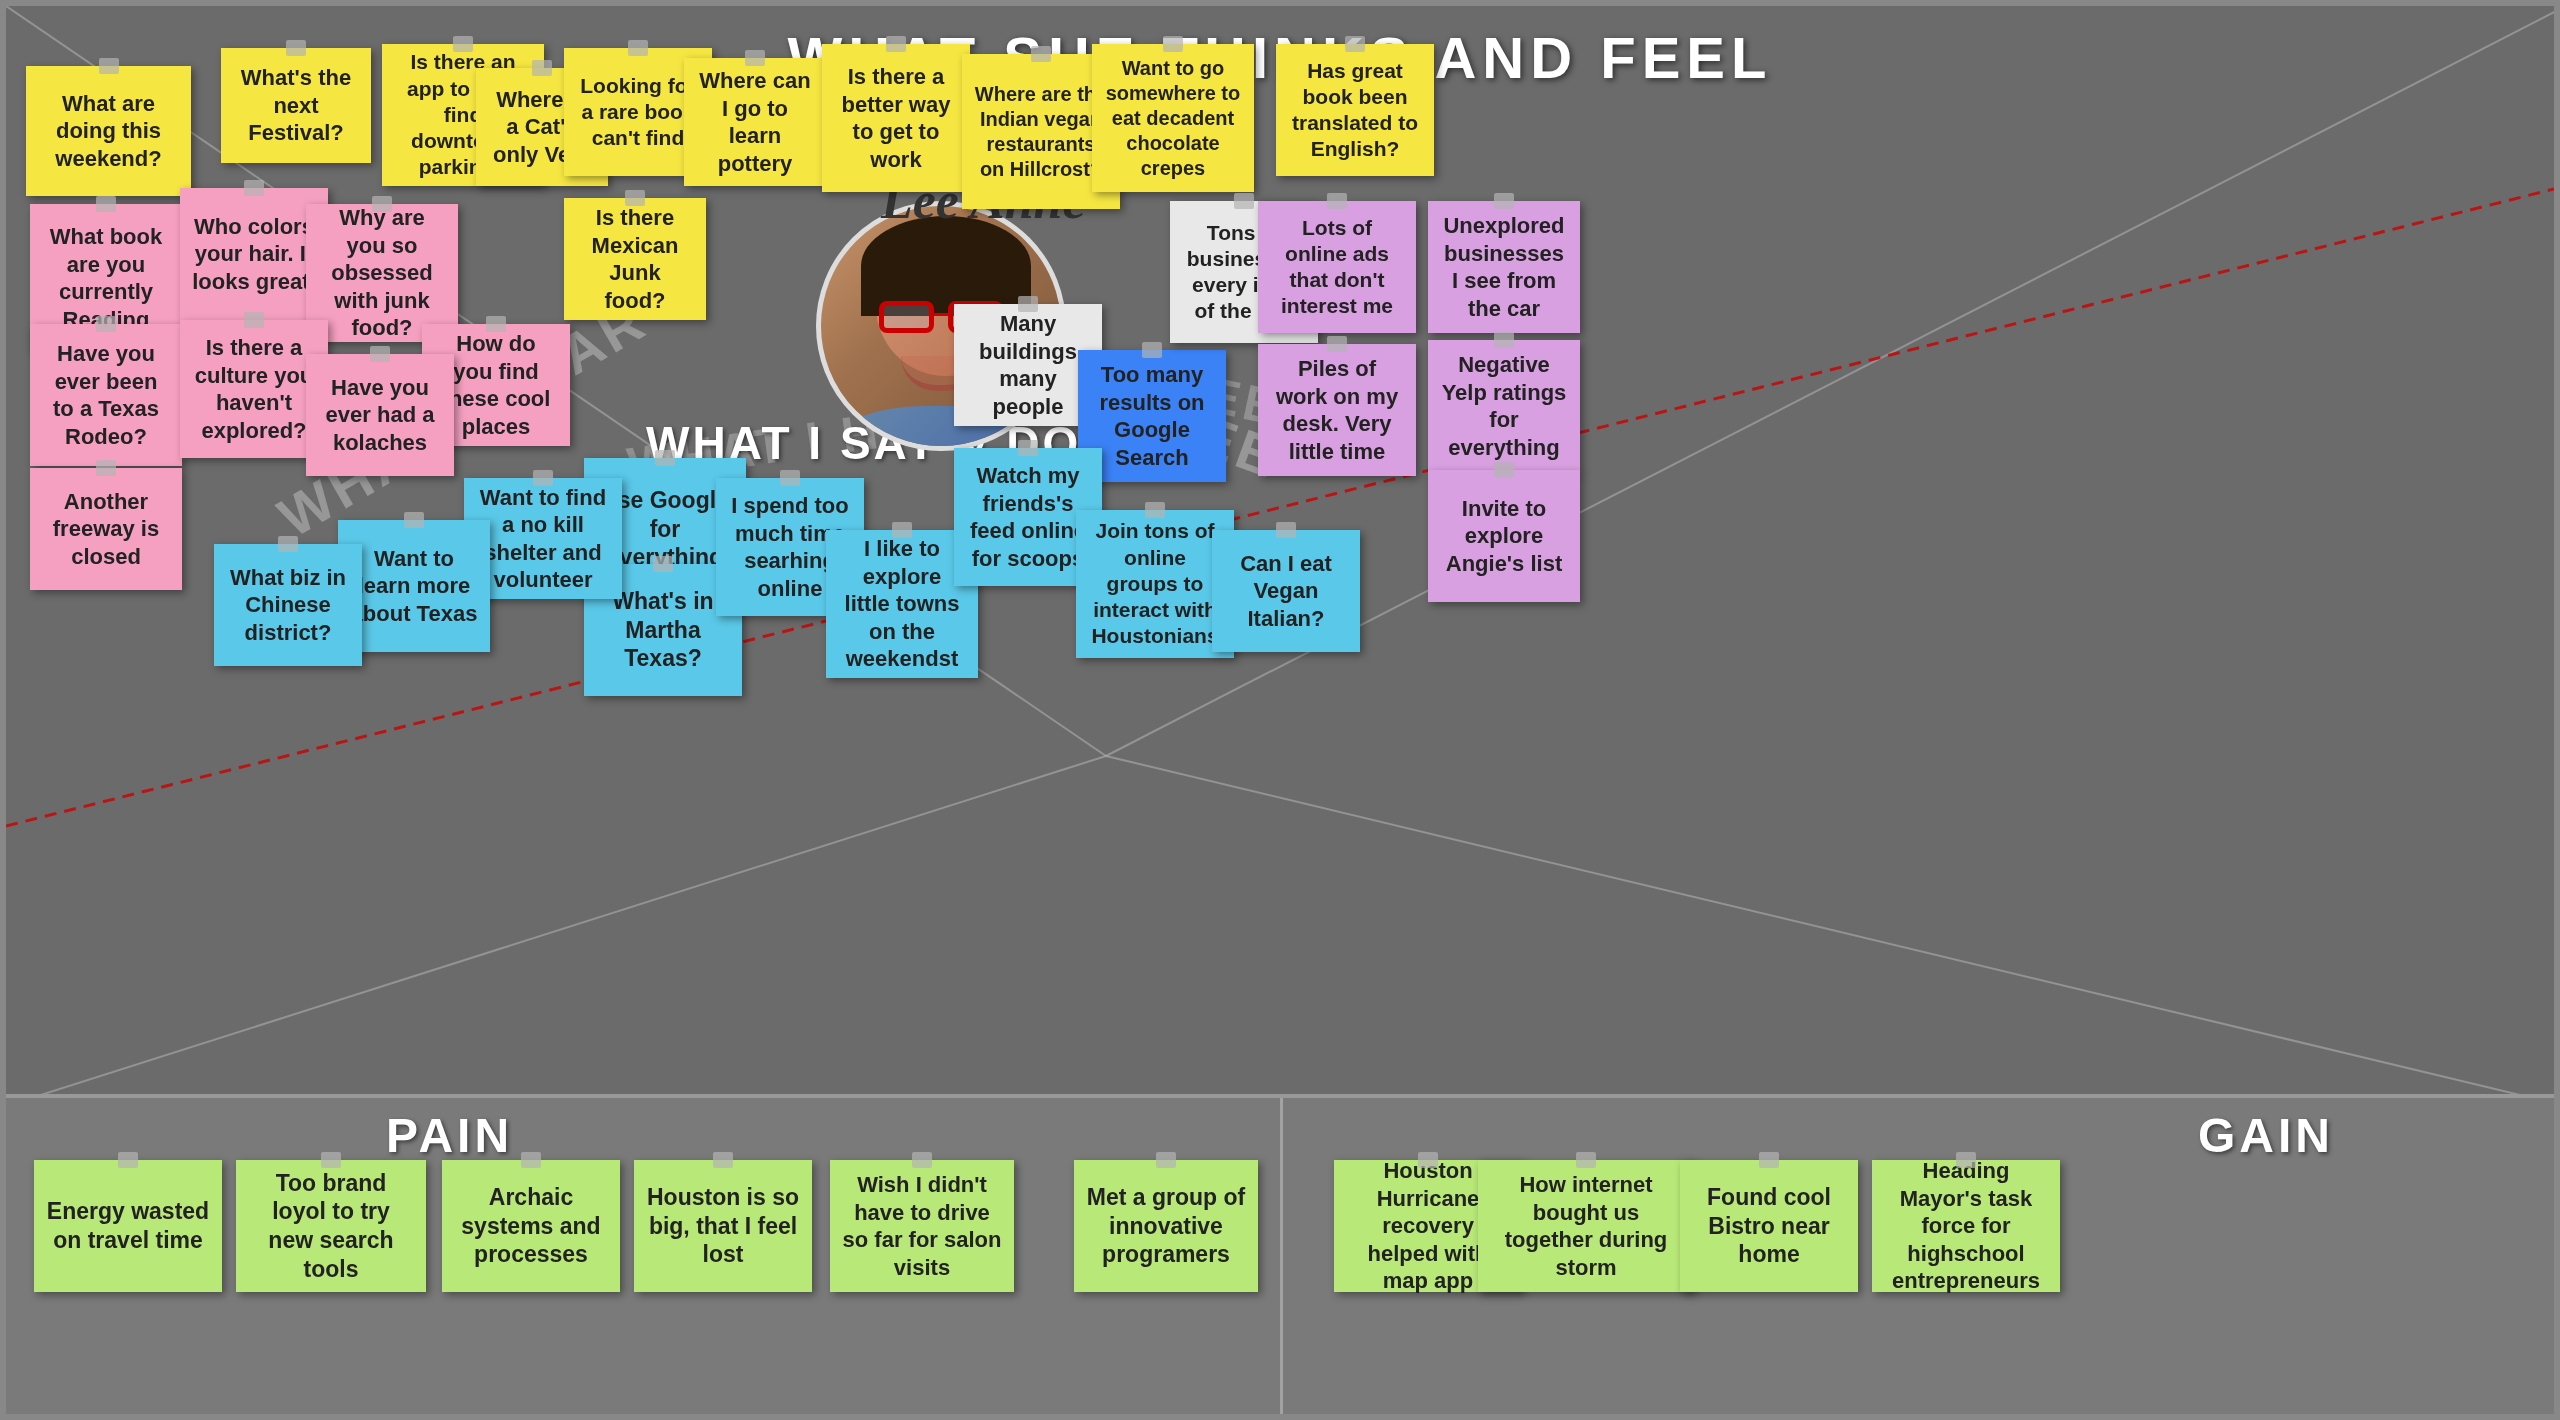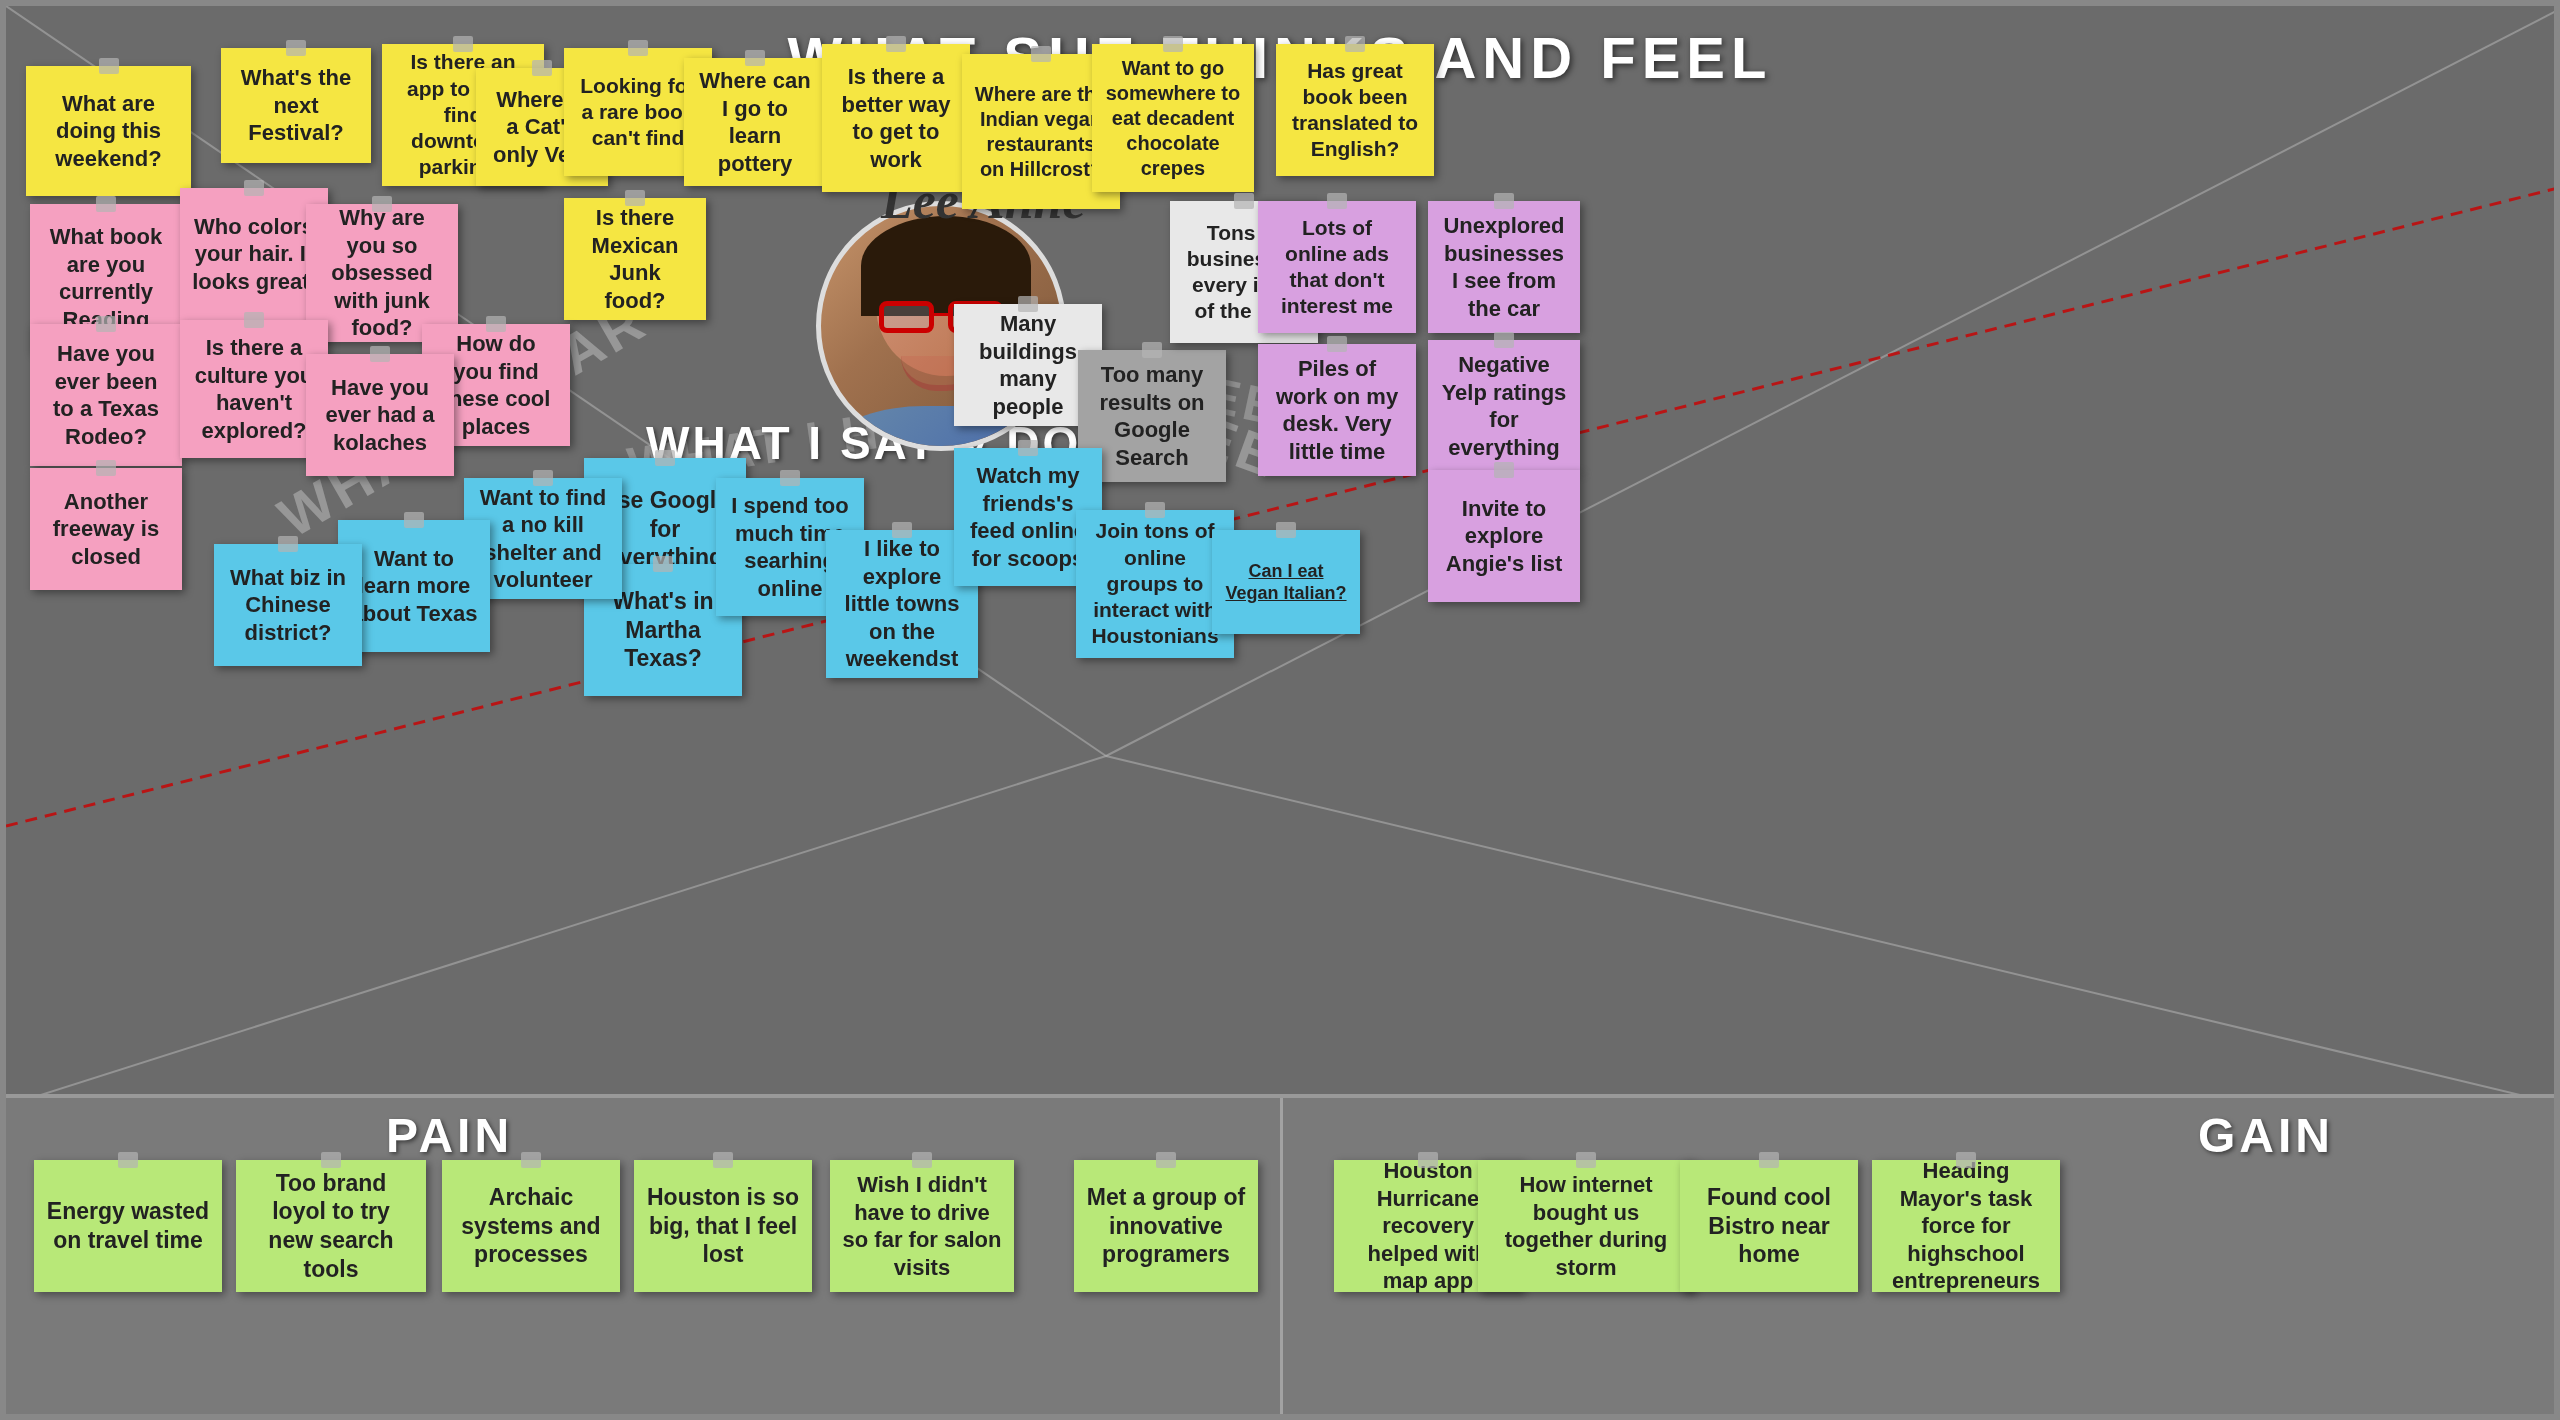--- a/index.html
+++ b/index.html
@@ -148,39 +148,39 @@
   <div class="sticky pink" style="left:24px;top:198px;width:152px;height:148px;font-size:22px;">What book are you currently Reading</div>
   <div class="sticky pink" style="left:174px;top:182px;width:148px;height:132px;font-size:22px;">Who colors your hair. It looks great.</div>
   <div class="sticky pink" style="left:300px;top:198px;width:152px;height:138px;font-size:22px;">Why are you so obsessed with junk food?</div>
   <div class="sticky pink" style="left:24px;top:318px;width:152px;height:142px;font-size:22px;">Have you ever been to a Texas Rodeo?</div>
   <div class="sticky pink" style="left:174px;top:314px;width:148px;height:138px;font-size:22px;">Is there a culture you haven't explored?</div>
   <div class="sticky pink" style="left:416px;top:318px;width:148px;height:122px;font-size:22px;">How do you find these cool places</div>
   <div class="sticky pink" style="left:300px;top:348px;width:148px;height:122px;font-size:22px;">Have you ever had a kolaches</div>
   <div class="sticky pink" style="left:24px;top:462px;width:152px;height:122px;font-size:22px;">Another freeway is closed</div>
 
   <div class="sticky" style="left:948px;top:298px;width:148px;height:122px;font-size:22px;background:#e8e8e8;color:#222;">Many buildings many people</div>
-  <div class="sticky" style="left:1072px;top:344px;width:148px;height:132px;font-size:22px;background:#a3a3a3;color:#222;">Too many results on Google Search</div>
+  <div class="sticky" style="left:1072px;top:344px;width:148px;height:132px;font-size:22px;background:#3b82f6;color:#222;">Too many results on Google Search</div>
   <div class="sticky" style="left:1164px;top:195px;width:148px;height:142px;font-size:21px;background:#e8e8e8;color:#222;">Tons of businesses every inch of the city</div>
 
   <div class="sticky purple" style="left:1252px;top:195px;width:158px;height:132px;font-size:21px;">Lots of online ads that don't interest me</div>
   <div class="sticky purple" style="left:1422px;top:195px;width:152px;height:132px;font-size:22px;">Unexplored businesses I see from the car</div>
   <div class="sticky purple" style="left:1252px;top:338px;width:158px;height:132px;font-size:22px;">Piles of work on my desk. Very little time</div>
   <div class="sticky purple" style="left:1422px;top:334px;width:152px;height:132px;font-size:22px;">Negative Yelp ratings for everything</div>
   <div class="sticky purple" style="left:1422px;top:464px;width:152px;height:132px;font-size:22px;">Invite to explore Angie's list</div>
 
   <div class="sticky blue" style="left:578px;top:452px;width:162px;height:142px;font-size:23px;">Use Google for everything</div>
   <div class="sticky blue" style="left:578px;top:558px;width:158px;height:132px;font-size:23px;">What's in Martha Texas?</div>
   <div class="sticky blue" style="left:458px;top:472px;width:158px;height:121px;font-size:22px;">Want to find a no kill shelter and volunteer</div>
   <div class="sticky blue" style="left:332px;top:514px;width:152px;height:132px;font-size:22px;">Want to learn more about Texas</div>
   <div class="sticky blue" style="left:208px;top:538px;width:148px;height:122px;font-size:22px;">What biz in Chinese district?</div>
   <div class="sticky blue" style="left:710px;top:472px;width:148px;height:138px;font-size:22px;">I spend too much time searhing online</div>
   <div class="sticky blue" style="left:820px;top:524px;width:152px;height:148px;font-size:22px;">I like to explore little towns on the weekendst</div>
   <div class="sticky blue" style="left:948px;top:442px;width:148px;height:138px;font-size:22px;">Watch my friends's feed online for scoops</div>
   <div class="sticky blue" style="left:1070px;top:504px;width:158px;height:148px;font-size:21px;">Join tons of online groups to interact with Houstonians</div>
-  <div class="sticky blue" style="left:1206px;top:524px;width:148px;height:104px;font-size:18px;text-decoration:underline;">Can I eat Vegan Italian?</div>
+  <div class="sticky blue" style="left:1206px;top:524px;width:148px;height:122px;font-size:22px;">Can I eat Vegan Italian?</div>
 
   <div class="bottom-section">
 
     <div style="position:absolute;top:10px;left:380px;font-size:48px;font-weight:900;color:white;letter-spacing:4px;text-shadow:2px 2px 4px rgba(0,0,0,0.5);">PAIN</div>
     <div style="position:absolute;top:10px;right:220px;font-size:48px;font-weight:900;color:white;letter-spacing:4px;text-shadow:2px 2px 4px rgba(0,0,0,0.5);">GAIN</div>
 
     <div style="position:absolute;top:0;left:50%;width:3px;height:100%;background:rgba(255,255,255,0.3);"></div>
 
     <div class="sticky green" style="left:28px;top:62px;width:188px;height:132px;font-size:23px;">Energy wasted on travel time</div>
     <div class="sticky green" style="left:230px;top:62px;width:190px;height:132px;font-size:23px;">Too brand loyol to try new search tools</div>

